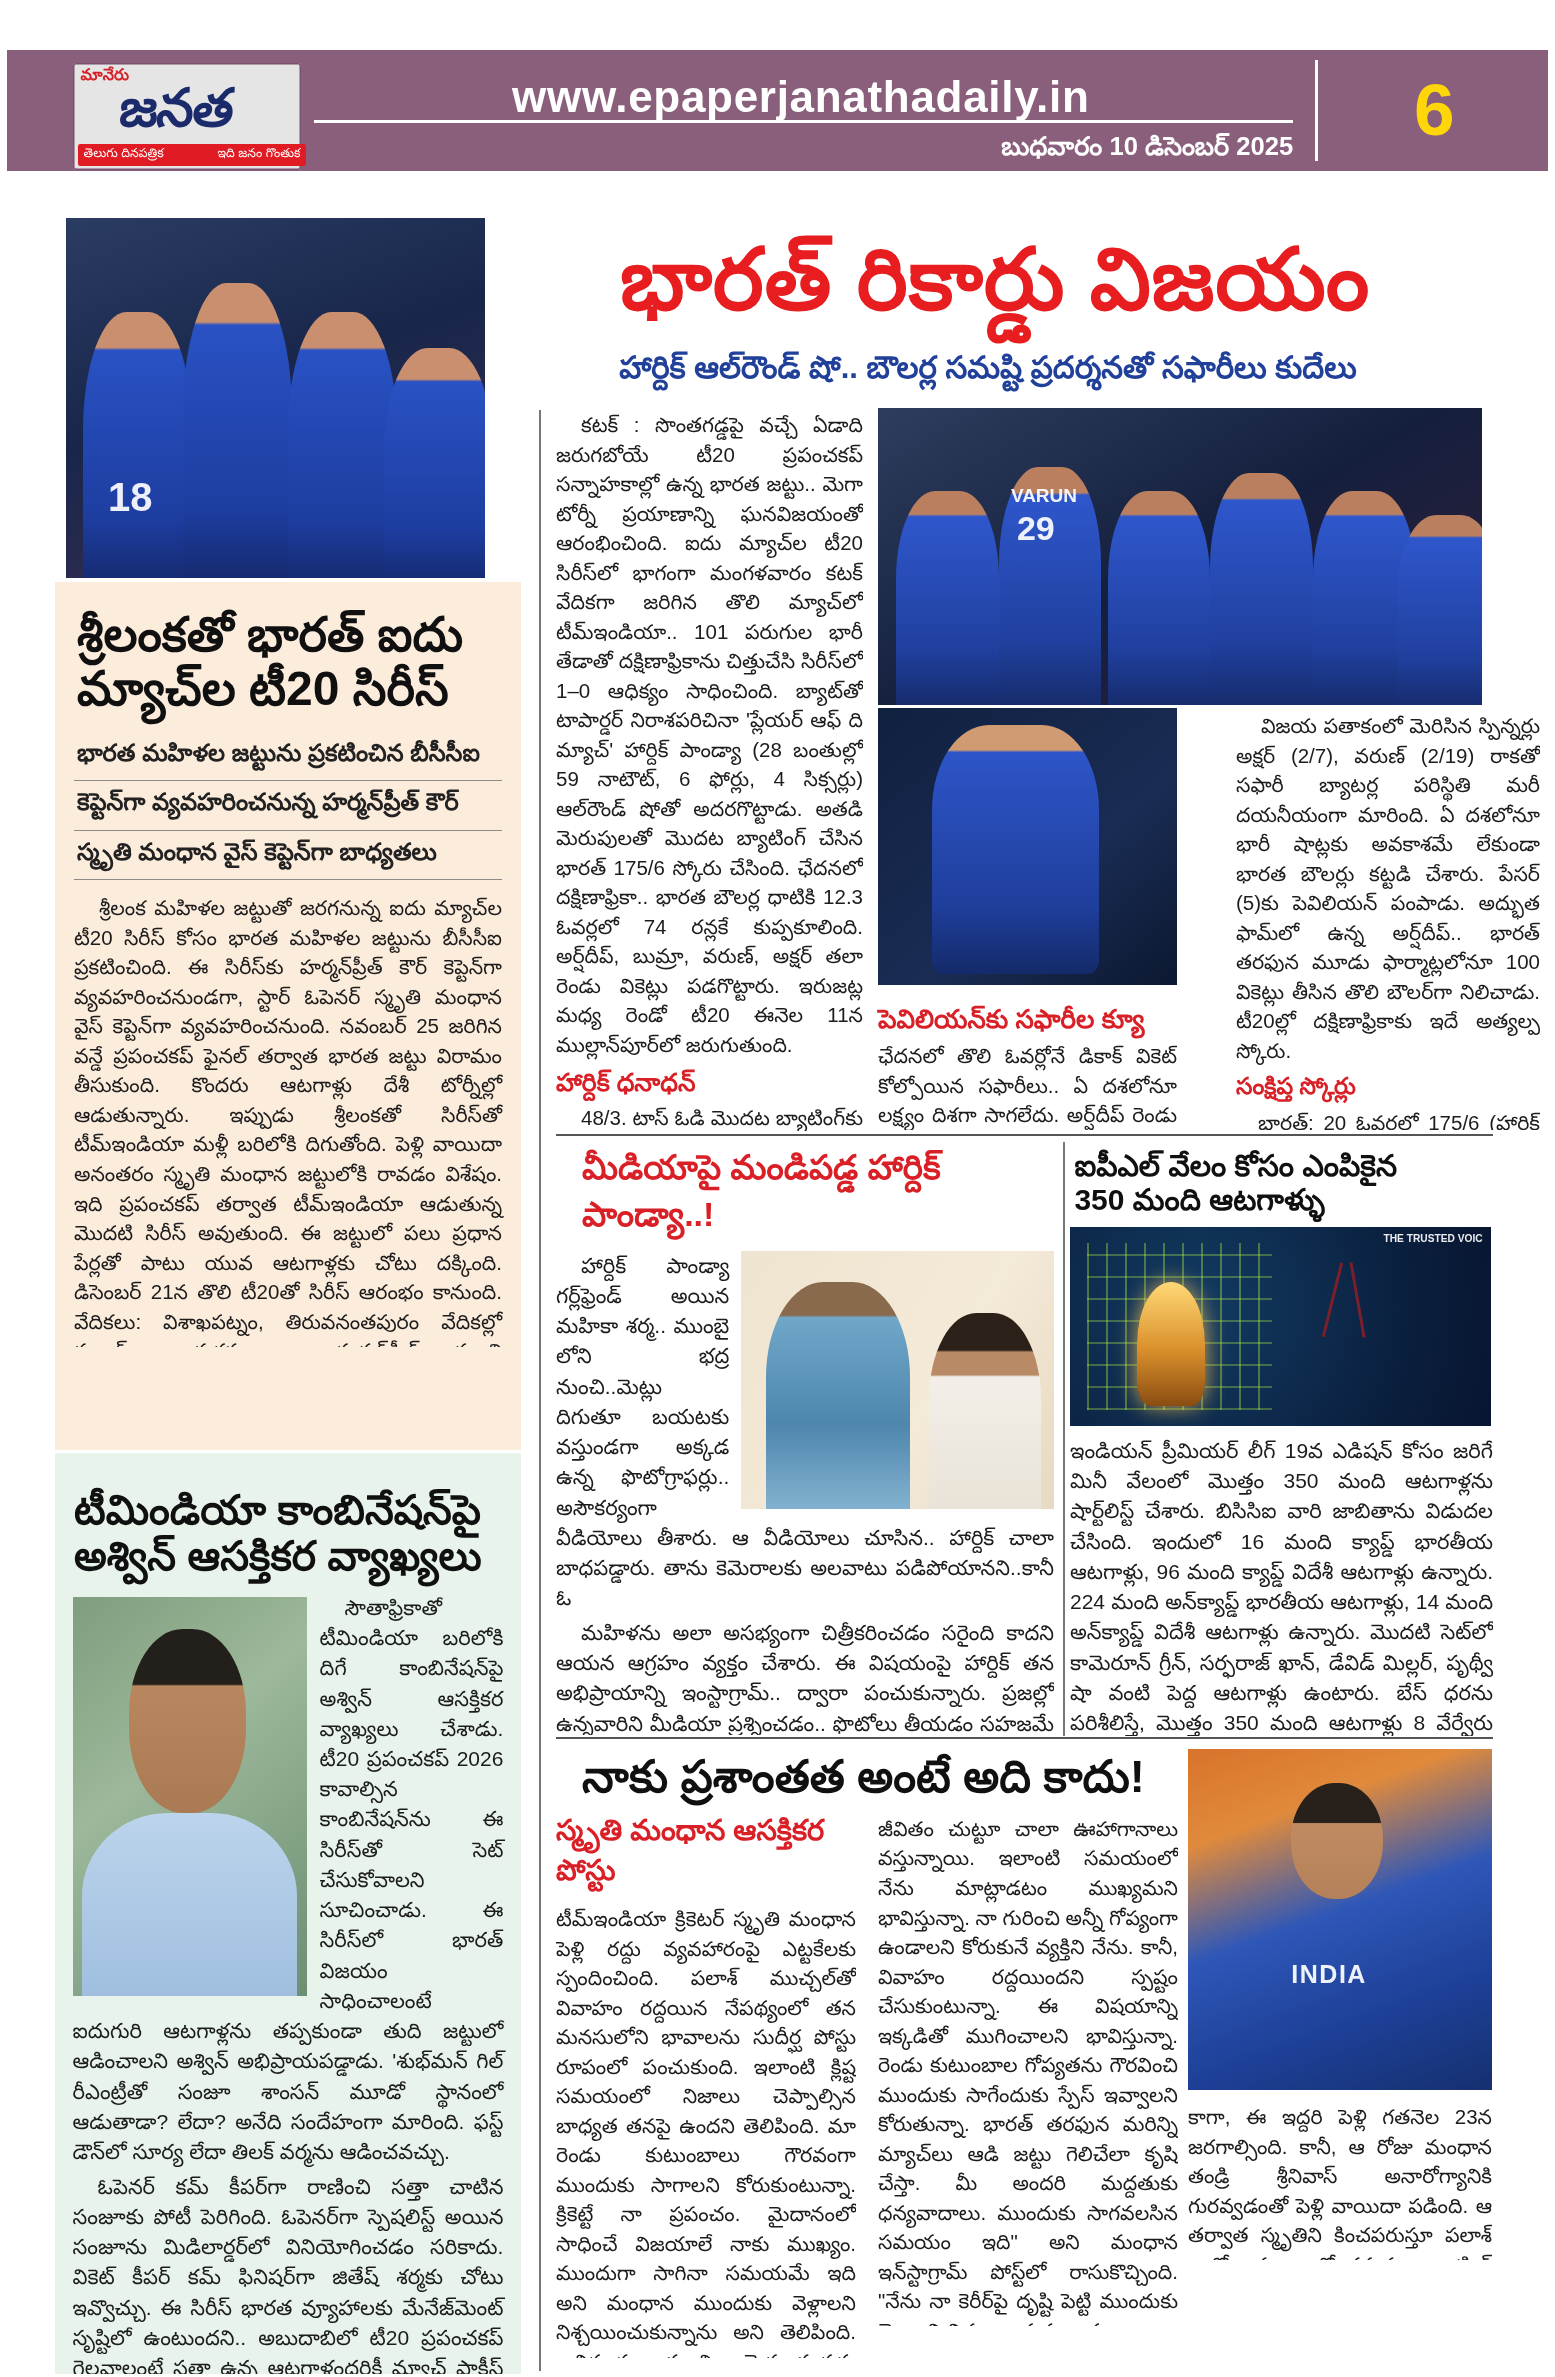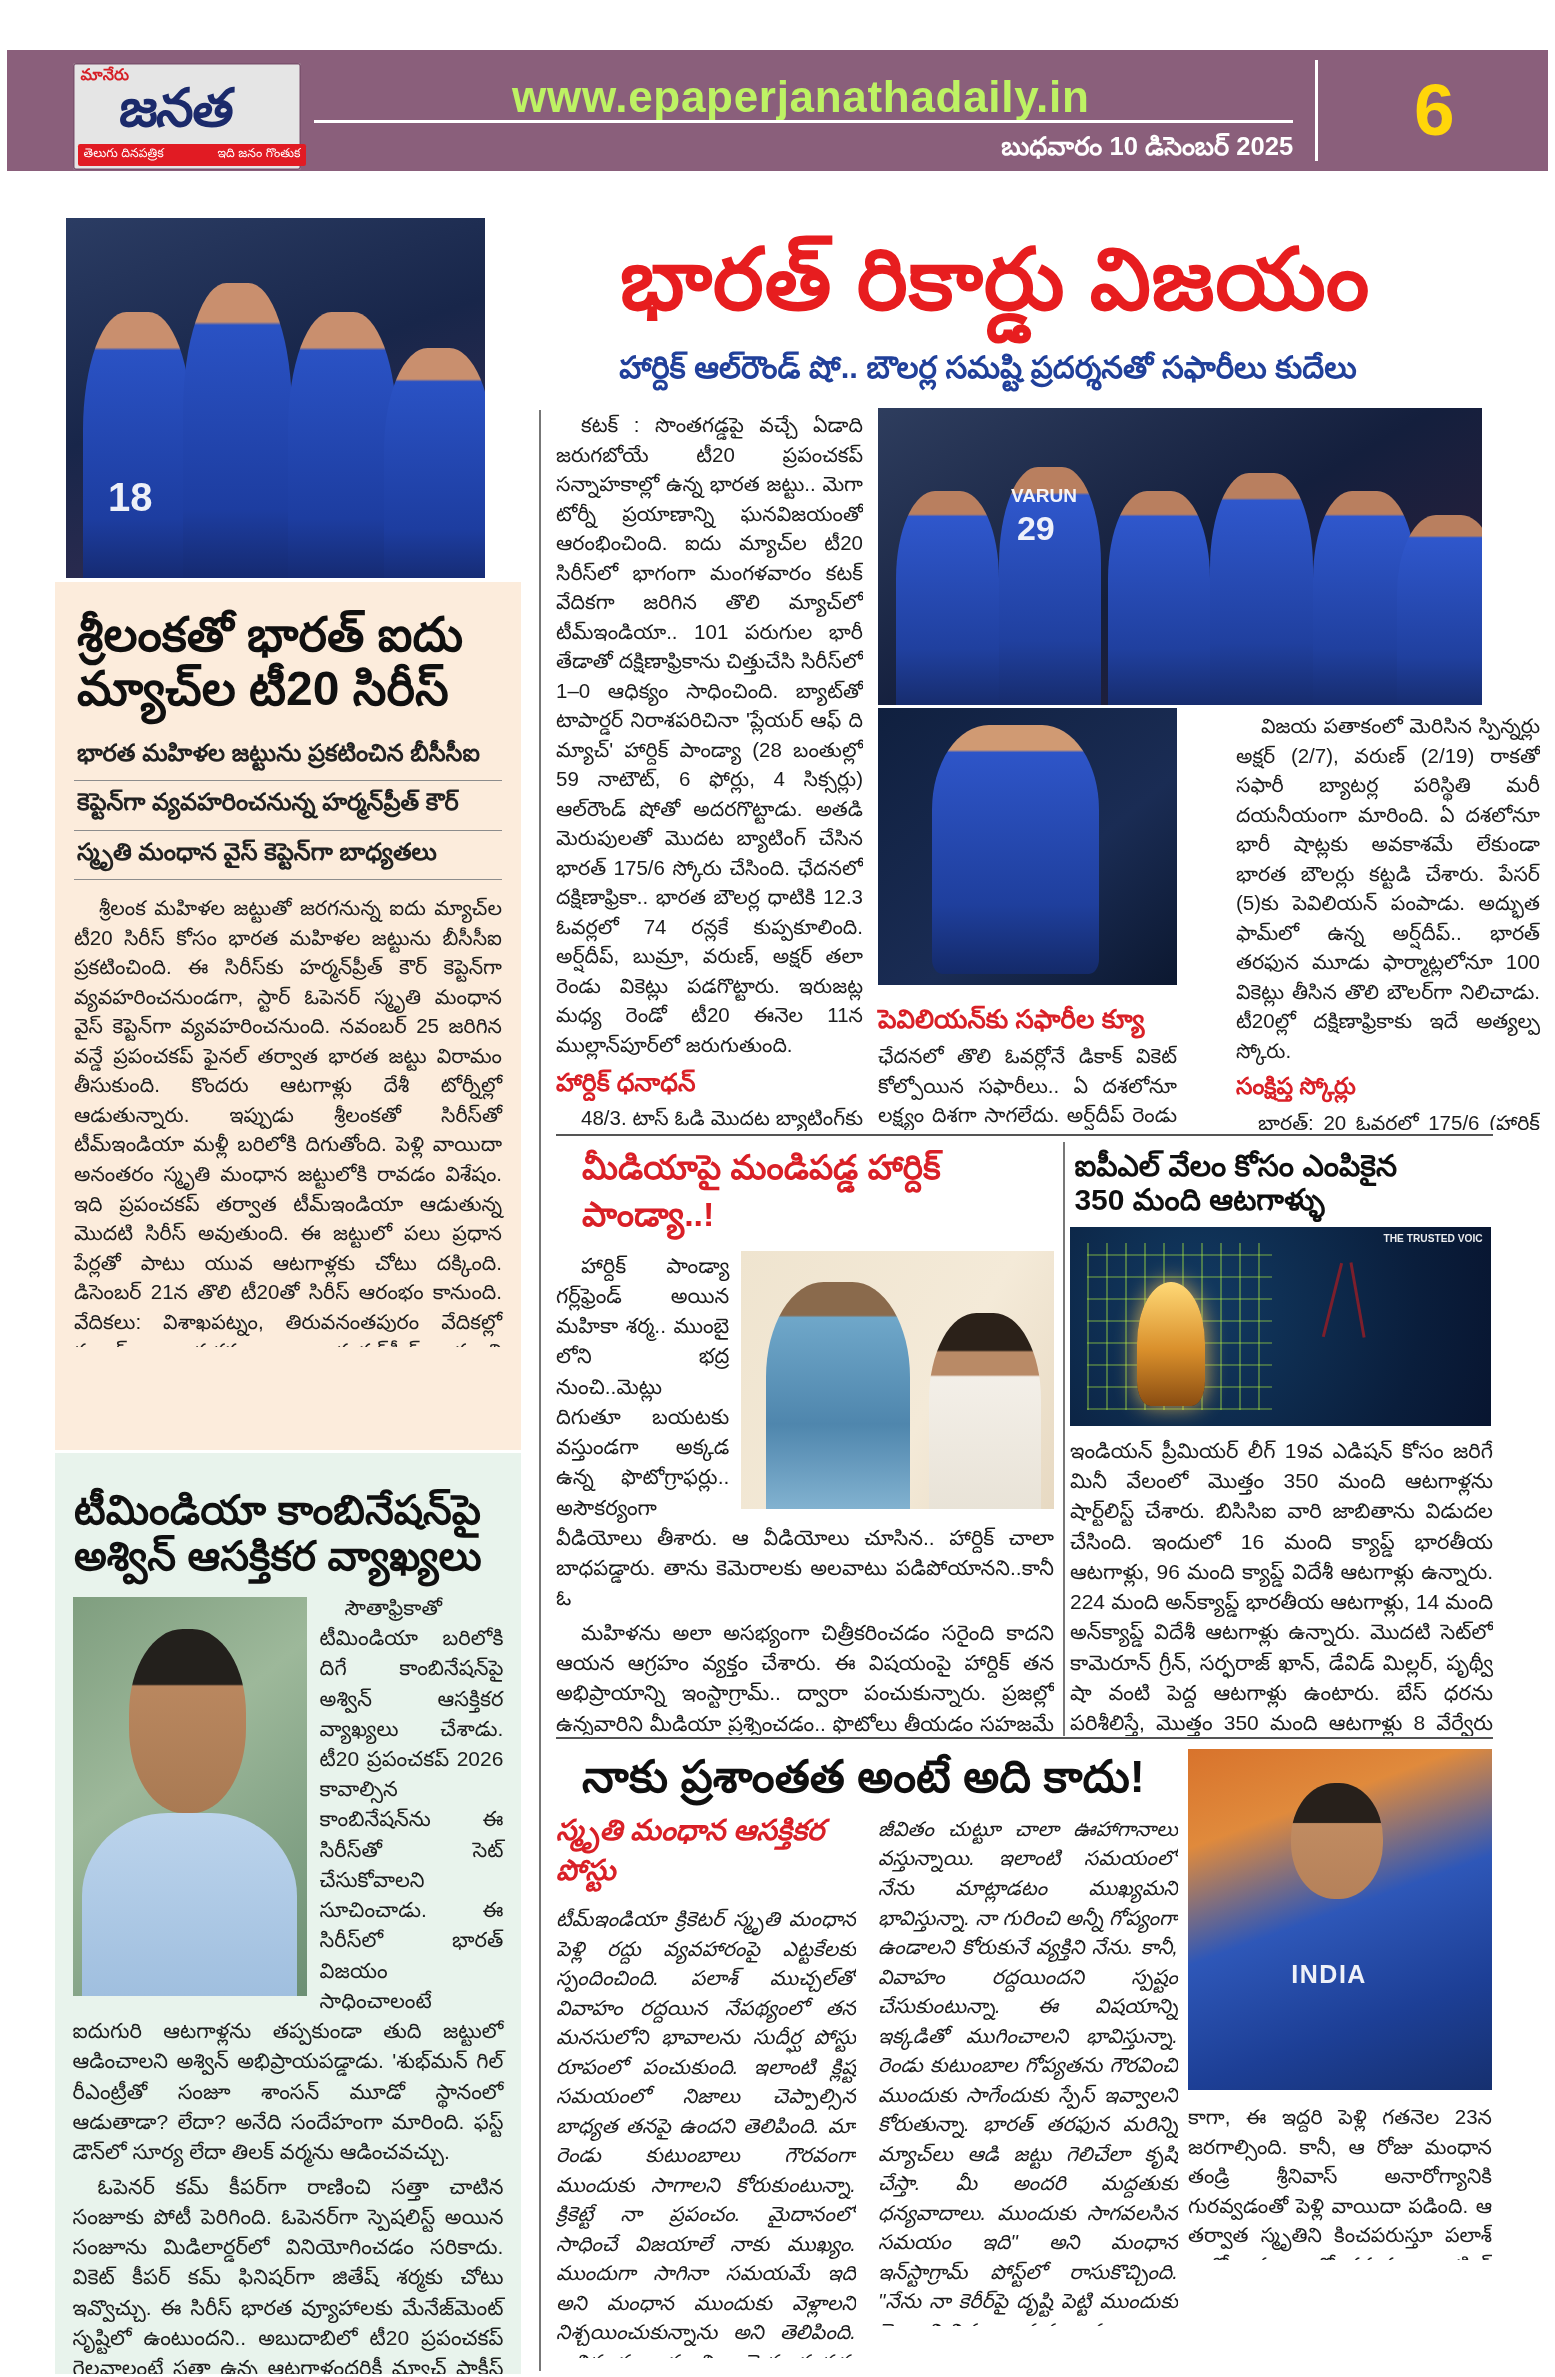--- a/index.html
+++ b/index.html
@@ -6,21 +6,21 @@
   body{width:1556px;height:2377px;position:relative;font-family:"Liberation Sans","DejaVu Sans",sans-serif;color:#1a1a1a;}
   .abs{position:absolute;}
   .just{text-align:justify;text-justify:inter-word;}
   .ovh{overflow:hidden;}
   
   .masthead{background:#8a5f7b;}
   .logo-box{background:#e5e5e5;border-radius:2.9px;box-shadow:0 0 0 1.5px #7b516d inset;}
   .logo-top{color:#d61f26;font-size:16px;font-weight:bold;}
   .logo-main{color:#1b2a6b;font-size:53px;font-weight:bold;line-height:1;transform:skewX(-6deg);letter-spacing:-1.5px;}
   .logo-strip{background:#e11b23;color:#ffffff;font-size:12.4px;display:flex;justify-content:space-between;align-items:center;padding:2.2px 5.9px;border-radius:2.2px;}
-  .mast-url{color:#bef264;font-size:44px;font-weight:bold;letter-spacing:0.7px;}
+  .mast-url{color:#ffffff;font-size:44px;font-weight:bold;letter-spacing:0.7px;}
   .mast-date{color:#ffffff;font-size:25.6px;font-weight:bold;}
   .mast-hline{background:#ffffff;height:2.9px;}
   .mast-vline{background:#ffffff;width:2.9px;}
   .mast-page{color:#ffd60a;font-size:73px;font-weight:bold;}
   
   .lead-head{color:#e71d1f;font-size:86px;font-weight:bold;line-height:1.0;text-align:center;letter-spacing:0.7px;}
   .lead-sub{color:#21409a;font-size:31px;font-weight:bold;text-align:center;}
   .big-black{color:#101010;font-weight:bold;line-height:1.12;}
   .red-sub{color:#d92027;font-weight:bold;}
   .body-txt{font-size:20.5px;line-height:1.44;color:#1c1c1c;}
@@ -182,21 +182,21 @@
     <div class="mic" style="left:68%;transform:rotate(-10deg);"></div>
     <div class="lbl" style="right:2%;top:3%;font-size:10.2px;">THE TRUSTED VOIC</div>
   </div>
   <div class="body-txt just" style="font-size:21px;padding-top:10.2px;">ఇండియన్ ప్రీమియర్ లీగ్ 19వ ఎడిషన్ కోసం జరిగే మినీ వేలంలో మొత్తం 350 మంది ఆటగాళ్లను షార్ట్‌లిస్ట్ చేశారు. బిసిసిఐ వారి జాబితాను విడుదల చేసింది. ఇందులో 16 మంది క్యాప్డ్ భారతీయ ఆటగాళ్లు, 96 మంది క్యాప్డ్ విదేశీ ఆటగాళ్లు ఉన్నారు. 224 మంది అన్‌క్యాప్డ్ భారతీయ ఆటగాళ్లు, 14 మంది అన్‌క్యాప్డ్ విదేశీ ఆటగాళ్లు ఉన్నారు. మొదటి సెట్‌లో కామెరూన్ గ్రీన్, సర్ఫరాజ్ ఖాన్, డేవిడ్ మిల్లర్, పృథ్వీ షా వంటి పెద్ద ఆటగాళ్లు ఉంటారు. బేస్ ధరను పరిశీలిస్తే, మొత్తం 350 మంది ఆటగాళ్లు 8 వేర్వేరు కేటగిరీల్లో ఉన్నారు. అత్యధిక బేస్ ధర రూ. 2 కోట్లు, ఇందులో 40 మంది ఆటగాళ్లు ఉన్నారు. అత్యల్ప బేస్ ధర రూ. 30 లక్షలు, ఇందులో అత్యధికంగా 227 మంది ఆటగాళ్లు ఉన్నారు.ఐపీఎల్ 2026 వేలం డిసెంబర్ 16న అబుదాబిలో జరుగుతుంది. వేలం భారత కాలమానం ప్రకారం మధ్యాహ్నం 2:30 గంటలకు ప్రారంభమవుతుంది.</div>
 </section>
 
 <div class="abs rule-h" style="left:556px;top:1737px;width:937px;"></div>
 
 <section class="abs ovh" style="left:556px;top:1749px;width:622px;height:623px;">
   <div class="big-black" style="font-size:45px;padding:2.9px 0 11.7px 26px;">నాకు ప్రశాంతత అంటే అది కాదు!</div>
-  <div style="display:flex;gap:22px;font-style:italic;">
+  <div style="display:flex;gap:22px;">
     <div style="width:300px;">
       <div class="red-sub" style="font-size:29px;margin-bottom:10.2px;">స్మృతి మంధాన ఆసక్తికర పోస్టు</div>
       <div class="body-txt just ovh" style="height:454px;">టీమ్ఇండియా క్రికెటర్ స్మృతి మంధాన పెళ్లి రద్దు వ్యవహారంపై ఎట్టకేలకు స్పందించింది. పలాశ్ ముచ్చల్‌తో వివాహం రద్దయిన నేపథ్యంలో తన మనసులోని భావాలను సుదీర్ఘ పోస్టు రూపంలో పంచుకుంది. ఇలాంటి క్లిష్ట సమయంలో నిజాలు చెప్పాల్సిన బాధ్యత తనపై ఉందని తెలిపింది. మా రెండు కుటుంబాలు గౌరవంగా ముందుకు సాగాలని కోరుకుంటున్నా. క్రికెట్టే నా ప్రపంచం. మైదానంలో సాధించే విజయాలే నాకు ముఖ్యం. ముందుగా సాగినా సమయమే ఇది అని మంధాన ముందుకు వెళ్లాలని నిశ్చయించుకున్నాను అని తెలిపింది. అభిమానుల నుంచి ఆమెకు మద్దతు కొనసాగుతోంది. ఆమె పోస్ట్‌పై స్పందనల వెల్లువ కురుస్తోంది.</div>
     </div>
     <div class="body-txt just ovh" style="width:300px;height:512px;">జీవితం చుట్టూ చాలా ఊహాగానాలు వస్తున్నాయి. ఇలాంటి సమయంలో నేను మాట్లాడటం ముఖ్యమని భావిస్తున్నా. నా గురించి అన్నీ గోప్యంగా ఉండాలని కోరుకునే వ్యక్తిని నేను. కానీ, వివాహం రద్దయిందని స్పష్టం చేసుకుంటున్నా. ఈ విషయాన్ని ఇక్కడితో ముగించాలని భావిస్తున్నా. రెండు కుటుంబాల గోప్యతను గౌరవించి ముందుకు సాగేందుకు స్పేస్ ఇవ్వాలని కోరుతున్నా. భారత్ తరఫున మరిన్ని మ్యాచ్‌లు ఆడి జట్టు గెలిచేలా కృషి చేస్తా. మీ అందరి మద్దతుకు ధన్యవాదాలు. ముందుకు సాగవలసిన సమయం ఇది" అని మంధాన ఇన్‌స్టాగ్రామ్ పోస్ట్‌లో రాసుకొచ్చింది. "నేను నా కెరీర్‌పై దృష్టి పెట్టి ముందుకు వెళ్లాలని నిశ్చయించుకున్నాను.</div>
   </div>
 </section>
 
 <div class="ph ph-smriti" style="left:1188px;top:1749px;width:304px;height:341px;">
   <div class="head"></div>

